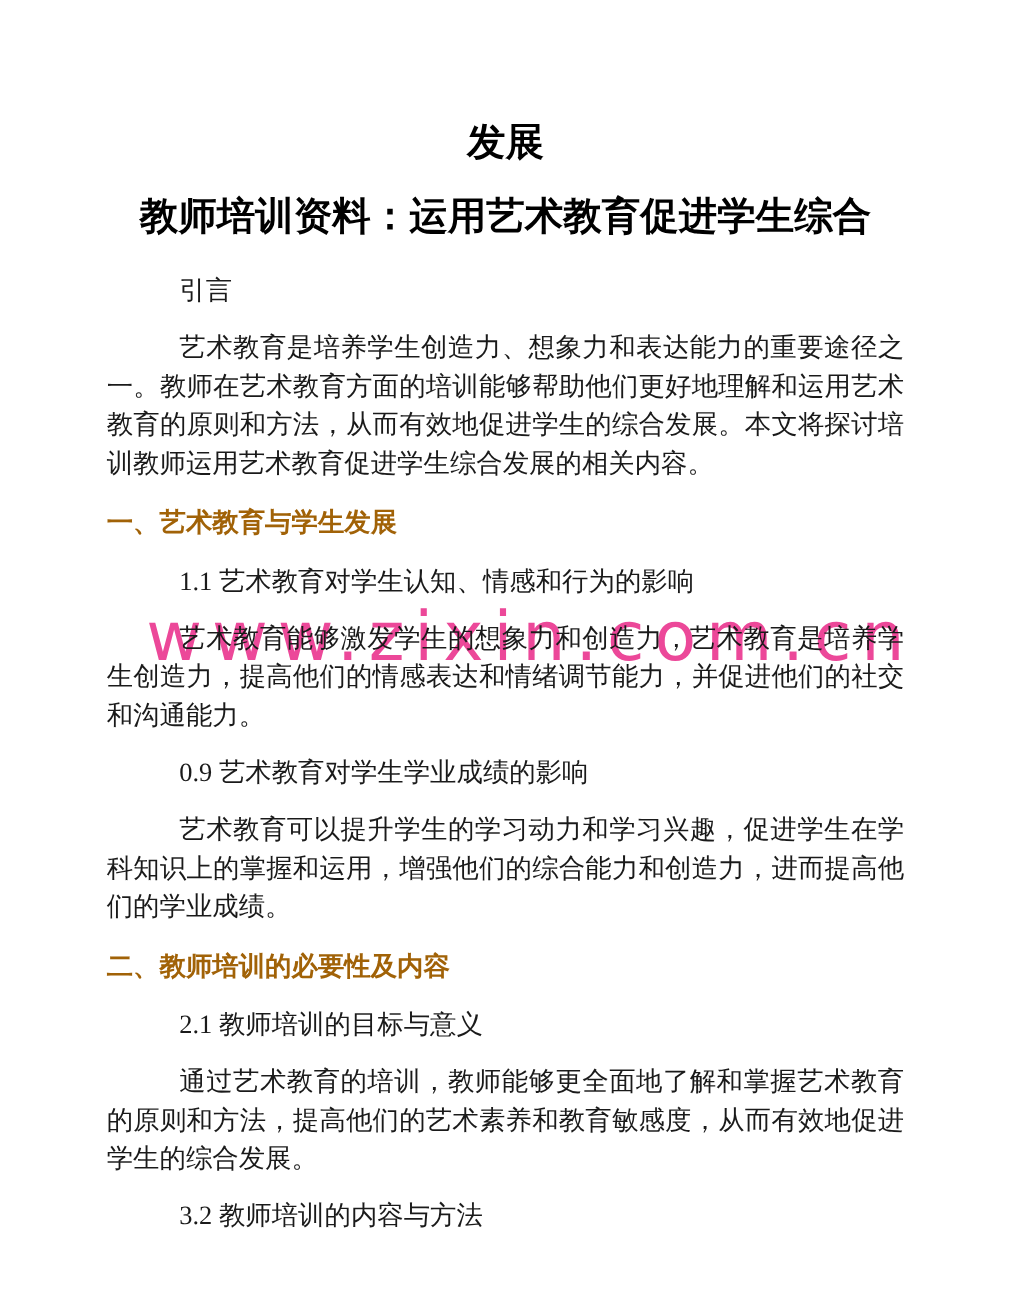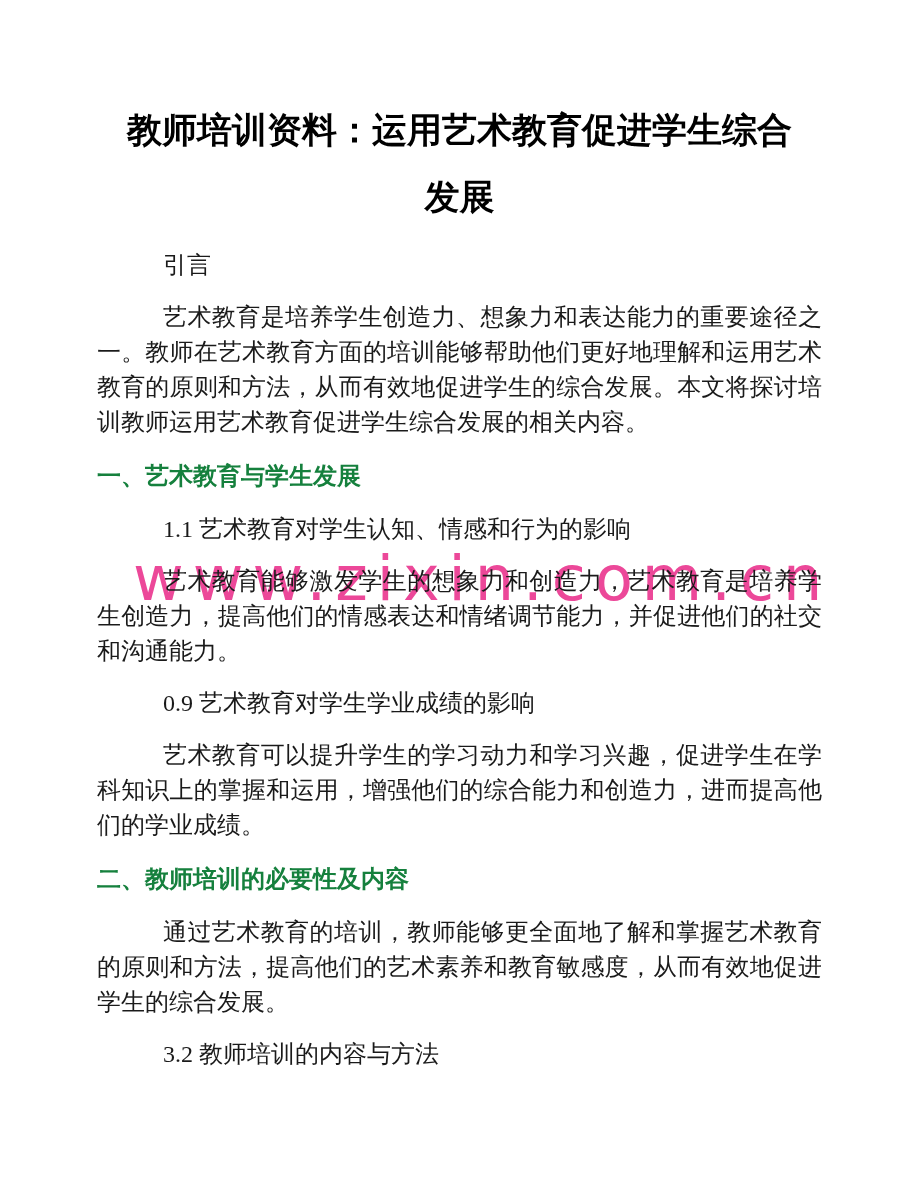--- a/index.html
+++ b/index.html
@@ -56,52 +56,53 @@
     color: #1a1a1a;
   }
   .intro-label { margin-top: 18px; }
   .section-heading {
     font-family: "Liberation Sans", "DejaVu Sans", sans-serif;
     font-weight: bold;
     font-size: 24px;
     line-height: 38px;
     margin: 10px 0;
     text-indent: 0;
-    color: #15803d;
+    color: #a16207;
   }
 </style>
 </head>
 <body>
 
 <div class="page">
 
   <div class="watermark">www.zixin.com.cn</div>
 
   <div class="content">
 
     <h1 class="doc-title">
+      <div>发展</div>
       <div>教师培训资料：运用艺术教育促进学生综合</div>
-      <div>发展</div>
     </h1>
 
     <p class="intro-label">引言</p>
 
     <p class="para">艺术教育是培养学生创造力、想象力和表达能力的重要途径之一。教师在艺术教育方面的培训能够帮助他们更好地理解和运用艺术教育的原则和方法，从而有效地促进学生的综合发展。本文将探讨培训教师运用艺术教育促进学生综合发展的相关内容。</p>
 
     <h2 class="section-heading">一、艺术教育与学生发展</h2>
 
     <p class="sub-heading">1.1 艺术教育对学生认知、情感和行为的影响</p>
 
     <p class="para">艺术教育能够激发学生的想象力和创造力，艺术教育是培养学生创造力，提高他们的情感表达和情绪调节能力，并促进他们的社交和沟通能力。</p>
 
     <p class="sub-heading">0.9 艺术教育对学生学业成绩的影响</p>
 
     <p class="para">艺术教育可以提升学生的学习动力和学习兴趣，促进学生在学科知识上的掌握和运用，增强他们的综合能力和创造力，进而提高他们的学业成绩。</p>
 
     <h2 class="section-heading">二、教师培训的必要性及内容</h2>
 
+    <p class="sub-heading">2.1 教师培训的目标与意义</p>
 
     <p class="para">通过艺术教育的培训，教师能够更全面地了解和掌握艺术教育的原则和方法，提高他们的艺术素养和教育敏感度，从而有效地促进学生的综合发展。</p>
 
     <p class="sub-heading">3.2 教师培训的内容与方法</p>
 
   </div>
 </div>
 
 </body></html>

